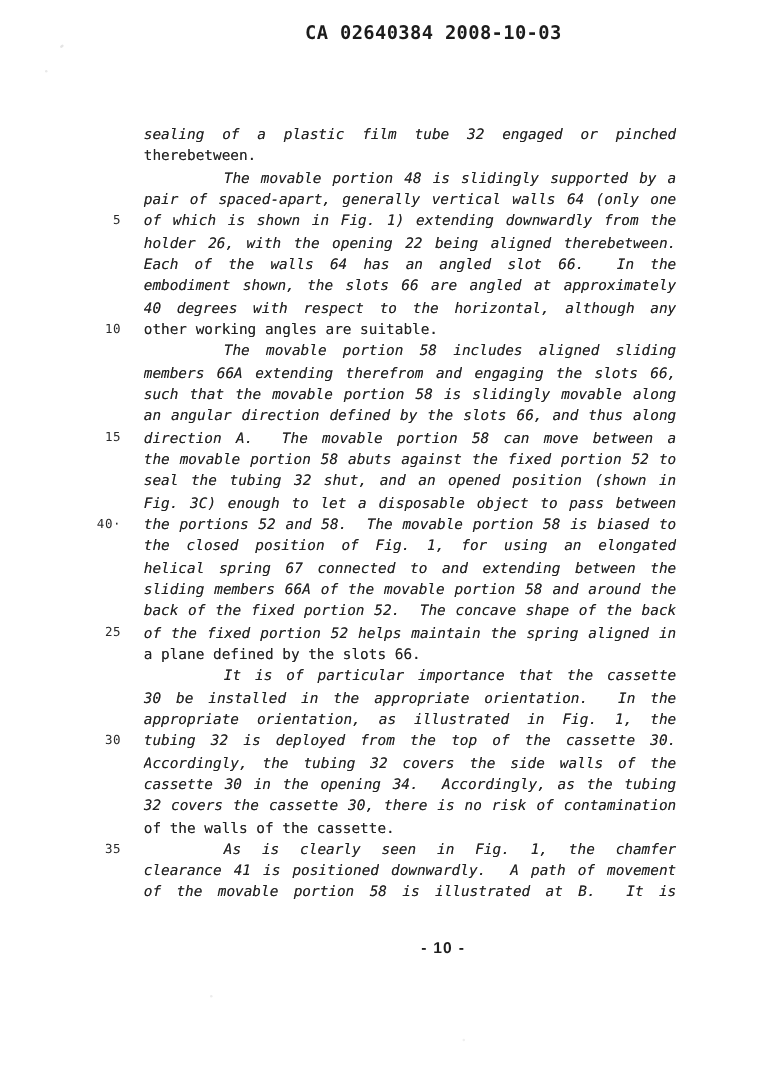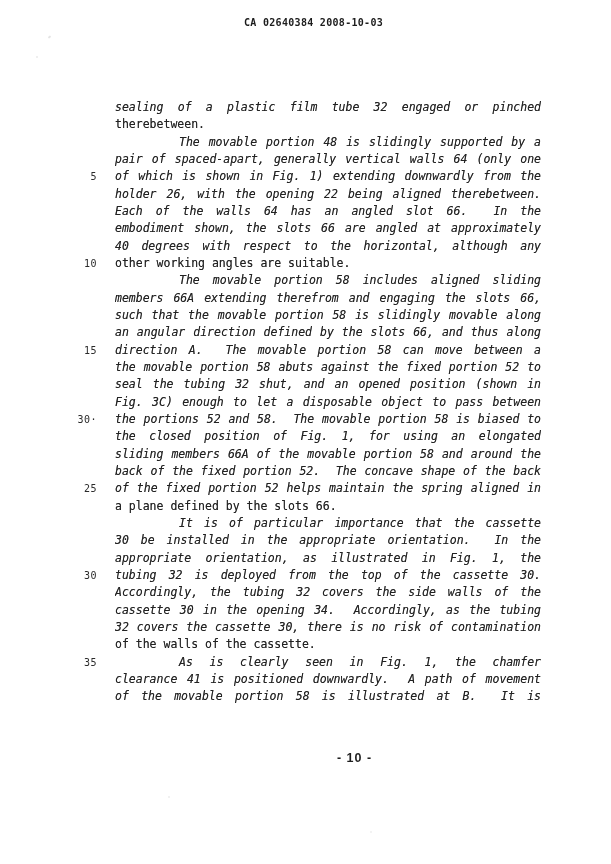--- a/index.html
+++ b/index.html
@@ -14,21 +14,21 @@
     background: #ffffff;
     overflow: hidden;
     font-family: "DejaVu Sans Mono", "Liberation Mono", monospace;
     color: #212121;
   }
   .scan-header {
     position: absolute;
     top: 17px;
     left: 244px;
     font-family: "DejaVu Sans Mono", "Liberation Mono", monospace;
-    font-size: 10px;
+    font-size: 15px;
     font-weight: bold;
     letter-spacing: 0.3px;
     color: #1c1c1c;
     white-space: nowrap;
   }
   .doc-body {
     position: absolute;
     top: 99px;
     left: 115px;
     width: 426px;
@@ -169,26 +169,30 @@
       </div>
       <div class="line just">
         <span class="lnum"></span>
         <span class="ltext">seal the tubing 32 shut, and an opened position (shown in</span>
       </div>
       <div class="line just">
         <span class="lnum"></span>
         <span class="ltext">Fig. 3C) enough to let a disposable object to pass between</span>
       </div>
       <div class="line just">
-        <span class="lnum">30·</span>
+        <span class="lnum">40·</span>
         <span class="ltext">the portions 52 and 58.&nbsp; The movable portion 58 is biased to</span>
       </div>
       <div class="line just">
         <span class="lnum"></span>
         <span class="ltext">the closed position of Fig. 1, for using an elongated</span>
+      </div>
+      <div class="line just">
+        <span class="lnum"></span>
+        <span class="ltext">helical spring 67 connected to and extending between the</span>
       </div>
       <div class="line just">
         <span class="lnum"></span>
         <span class="ltext">sliding members 66A of the movable portion 58 and around the</span>
       </div>
       <div class="line just">
         <span class="lnum"></span>
         <span class="ltext">back of the fixed portion 52.&nbsp; The concave shape of the back</span>
       </div>
       <div class="line just">

